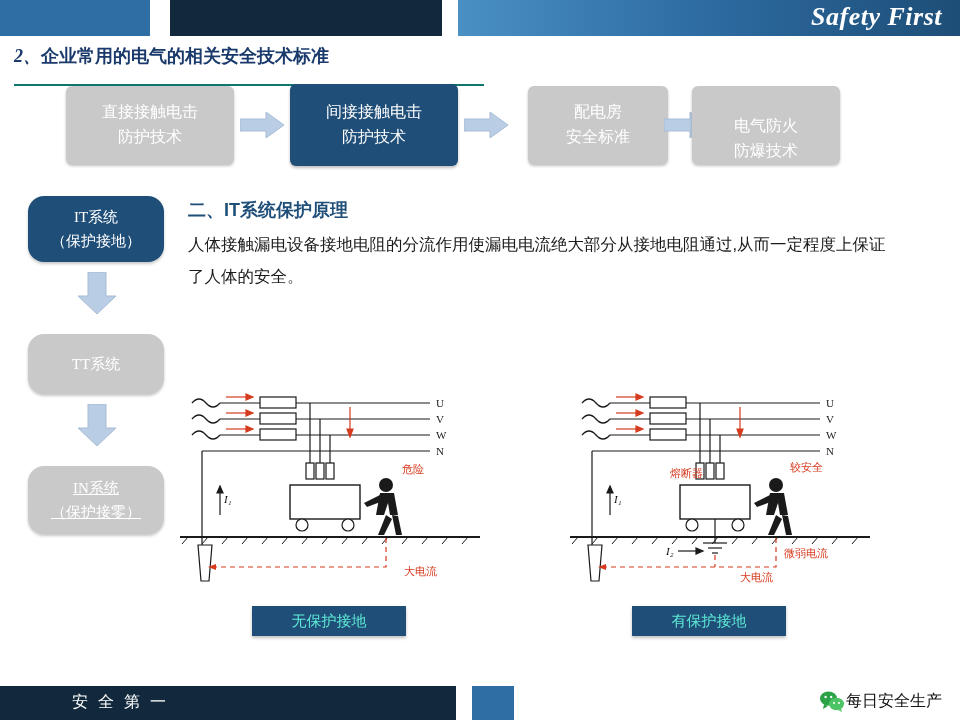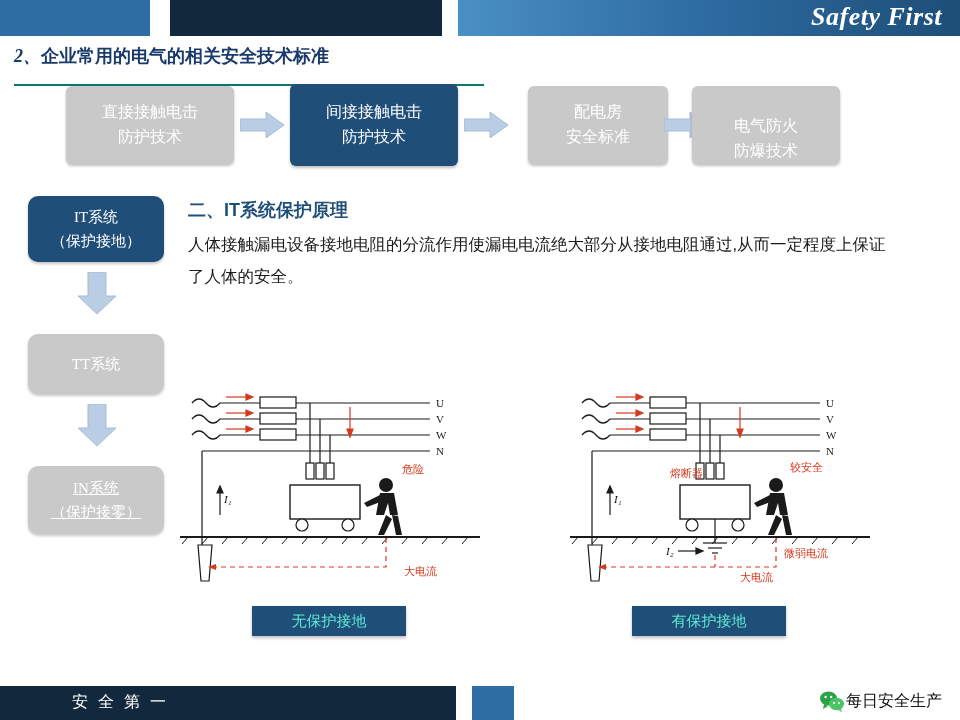--- a/index.html
+++ b/index.html
@@ -44,21 +44,21 @@
   .fb4{left:692px;width:148px;justify-content:flex-end;}
   .arrow{
     position:absolute;top:112px;width:44px;height:26px;
   }
   .arrow svg{display:block;}
   .ar1{left:240px;}
   .ar2{left:464px;}
   .ar3{left:664px;}
   
   .navbox{
-    position:absolute;left:28px;width:136px;border-radius:10px;
+    position:absolute;left:28px;width:136px;border-radius:16px;
     display:flex;flex-direction:column;align-items:center;justify-content:center;
     color:#ffffff;font-size:15px;line-height:1.6;
     font-family:"Liberation Serif",serif;
     box-shadow:0 2px 3px rgba(0,0,0,.22);
   }
   .nav1{top:196px;height:66px;background:#1f4e79;}
   .nav2{top:334px;height:60px;background:#c9c9c9;}
   .nav3{top:466px;height:68px;background:#c9c9c9;text-decoration:underline;}
   .navarrow{position:absolute;left:78px;width:38px;height:42px;}
   .na1{top:272px;}

